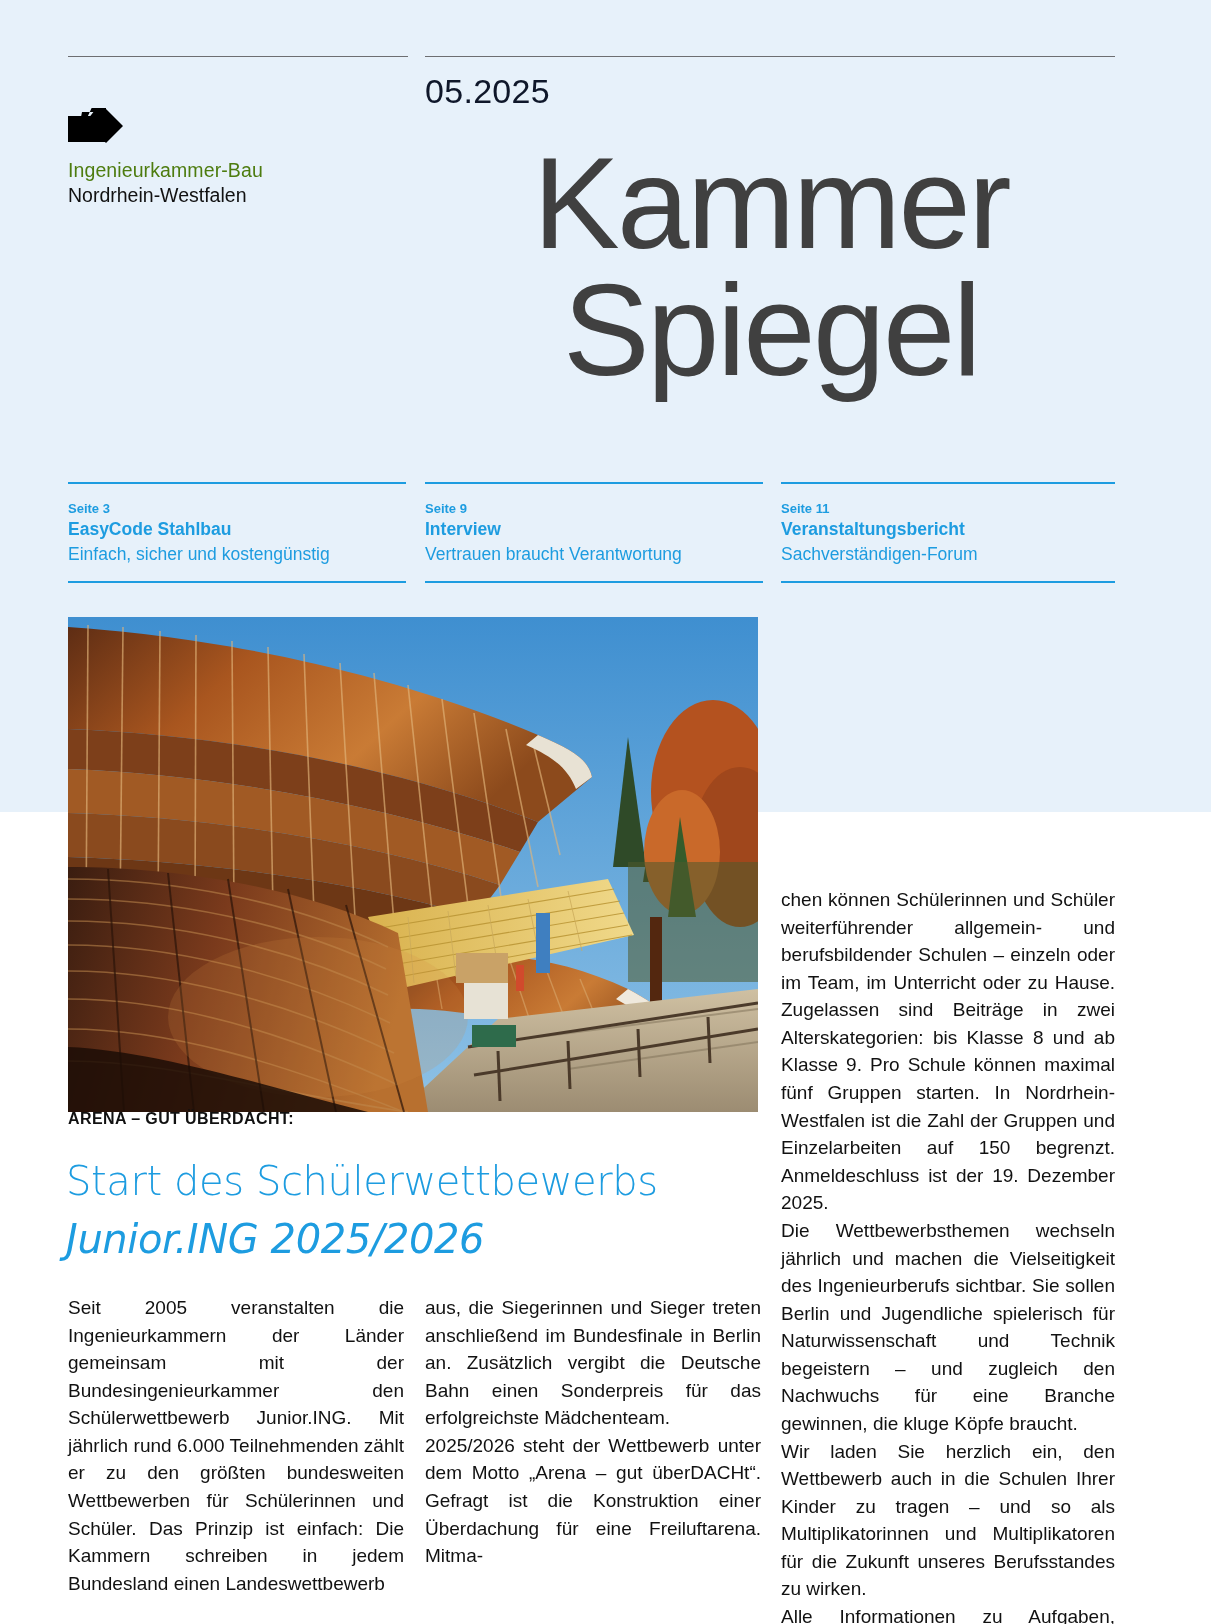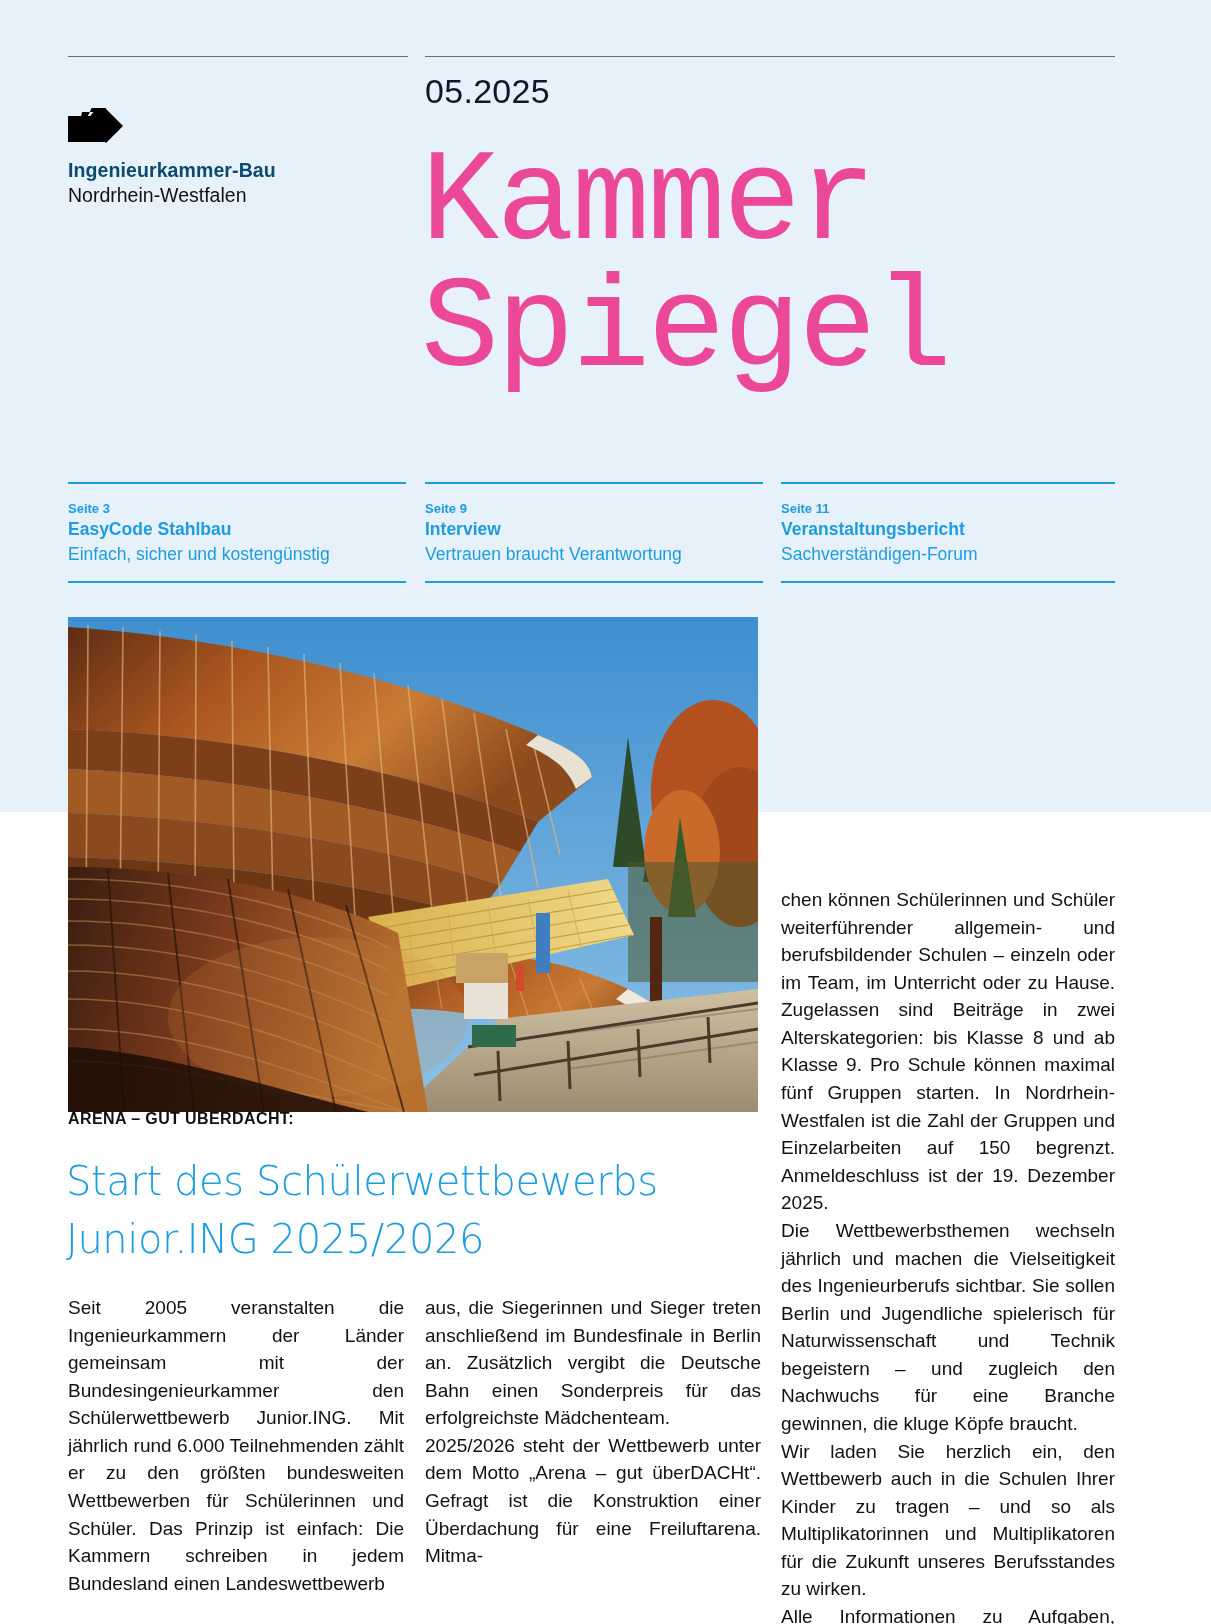--- a/index.html
+++ b/index.html
@@ -43,36 +43,36 @@
   .logo-mark .arrow{
     position:absolute; left:8px; top:0px; width:30px; height:34px;
     background:#000;
     clip-path: polygon(0% 100%, 52% 0%, 100% 0%, 100% 100%, 58% 100%, 20% 55%, 58% 12%, 20% 12%);
   }
   .logo-mark .diamond{
     position:absolute; left:26px; top:6px; width:24px; height:24px;
     background:#000; transform:rotate(45deg);
   }
   .logo-name{
-    font-size:19.5px; font-weight:bold; letter-spacing:.1px; line-height:1.28;
-    color:#0c4a6e;
+    font-size:19.5px; font-weight:normal; letter-spacing:.1px; line-height:1.28;
+    color:#4d7c0f;
   }
   .logo-sub{
     font-size:19.5px; font-weight:normal; line-height:1.28; color:#111;
   }
 
   .issue-date{
     position:absolute; left:425px; top:72px;
     font-size:34px; font-weight:300; color:#0f172a; letter-spacing:.3px;
   }
   .mast-title{
     position:absolute; left:421px; top:140px; width:700px;
-    font-family:Liberation Mono, monospace;
+    font-family:Liberation Sans, sans-serif;
     font-size:130px; line-height:0.98; font-weight:300;
-    letter-spacing:-2.5px; color:#ec4899;
+    letter-spacing:-2.5px; color:#404040;text-align:center;
   }
   .mast-title .l2{ display:block; }
 
   
   .teasers{
     position:absolute; left:0; top:482px; width:1211px; height:110px;
   }
   .teaser{
     position:absolute; top:0; width:338px;
   }
@@ -109,21 +109,21 @@
   .kicker{
     position:absolute; left:68px; top:1110px; width:700px;
     font-size:16px; font-weight:bold; letter-spacing:.4px; color:#111;
   }
   .headline{
     position:absolute; left:66px; top:1152px; width:700px;
     font-family:"DejaVu Sans", sans-serif;
     font-size:40px; font-weight:300; line-height:1.46;
     color:#1d9ce0; letter-spacing:-.4px;
   }
-  .headline .h2{ display:block; }
+  .headline .h2{ display:block;font-style:italic; }
 
   .col{
     position:absolute;
     font-size:19px; line-height:1.452;
     text-align:justify; color:#111;
     -webkit-hyphens:none; hyphens:none;
   }
   .col p{ margin:0; }
   .col-1{ left:68px; top:1294px; width:336px; }
   .col-2{ left:425px; top:1294px; width:336px; }

